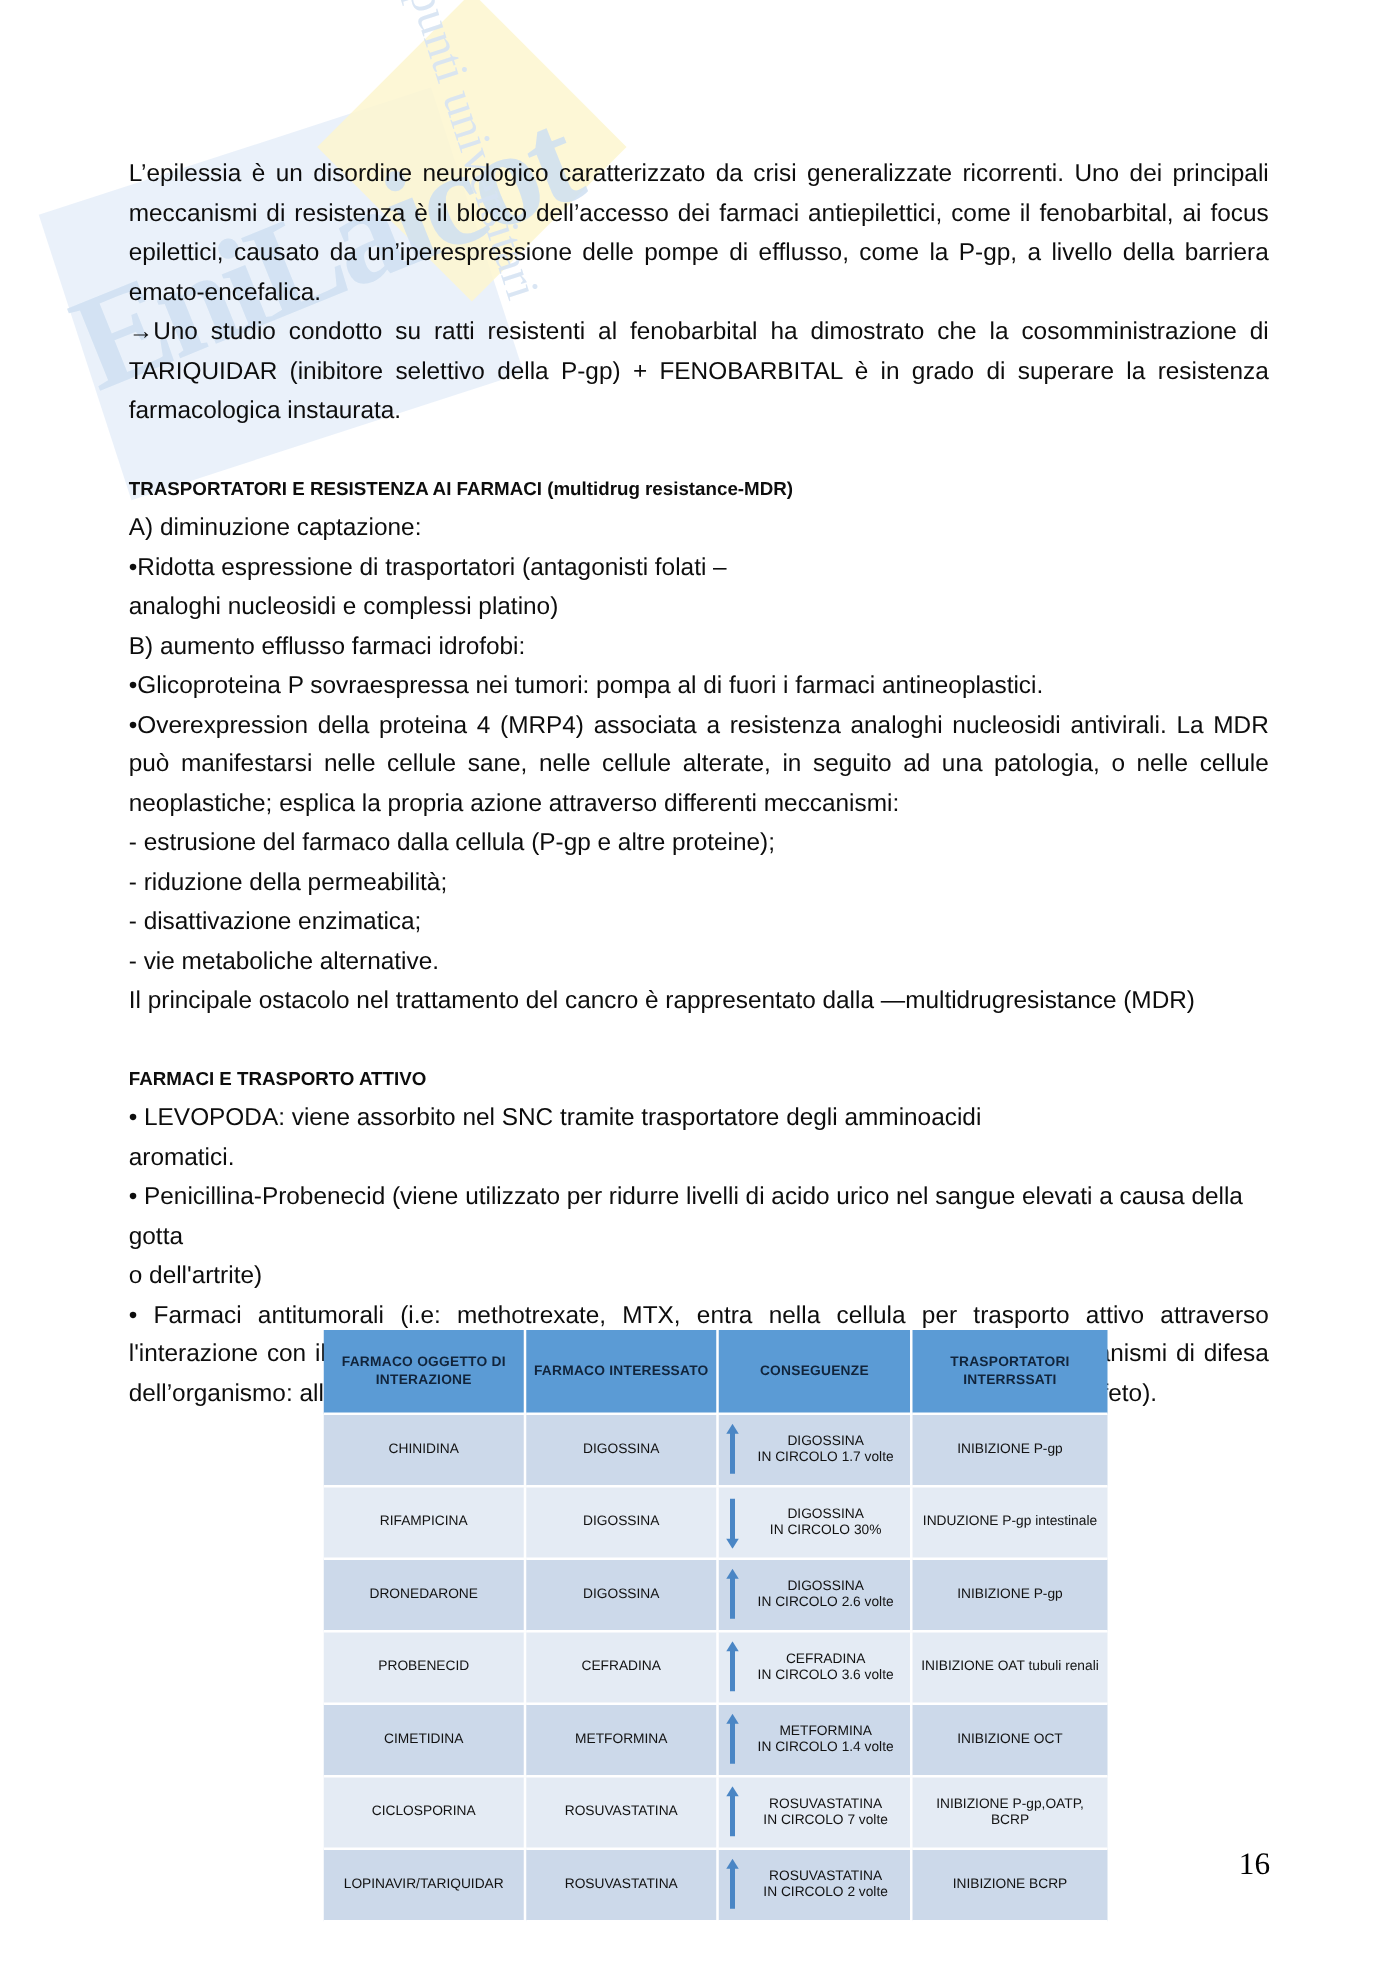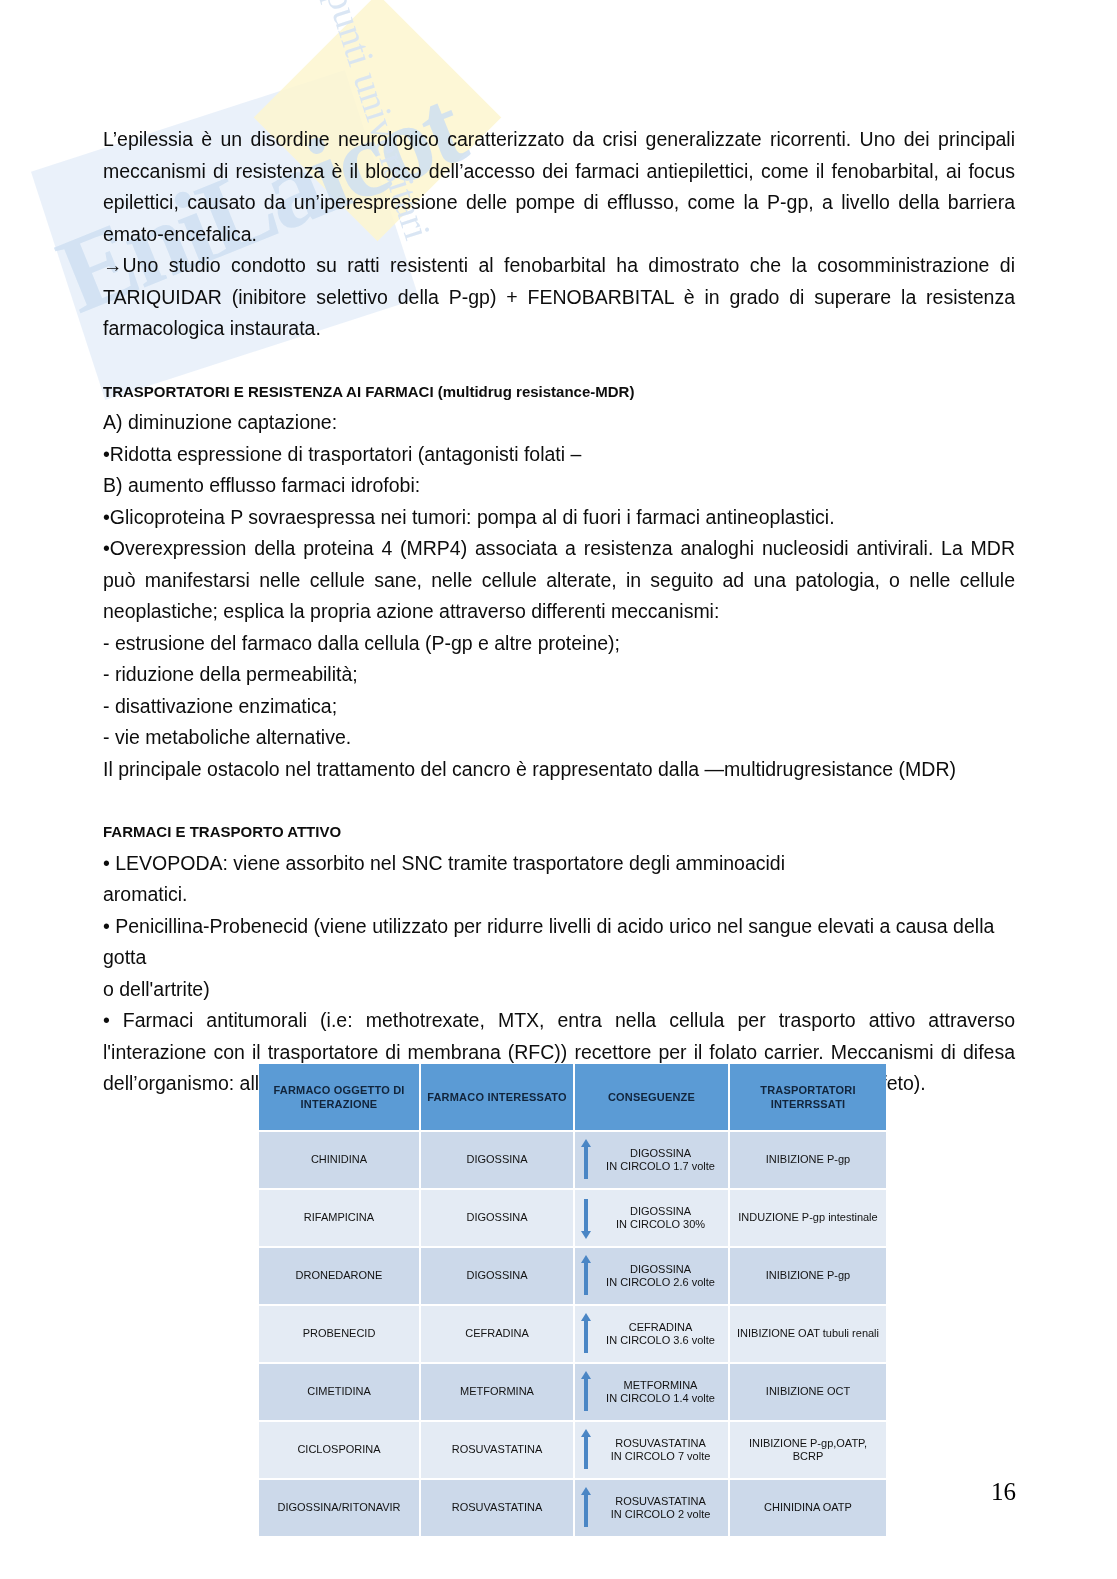--- a/index.html
+++ b/index.html
@@ -190,20 +190,21 @@
   <div class="content">
 
     <p class="justify">L’epilessia è un disordine neurologico caratterizzato da crisi generalizzate ricorrenti. Uno dei principali meccanismi di resistenza è il blocco dell’accesso dei farmaci antiepilettici, come il fenobarbital, ai focus epilettici, causato da un’iperespressione delle pompe di efflusso, come la P-gp, a livello della barriera emato-encefalica.</p>
     <p class="justify">→Uno studio condotto su ratti resistenti al fenobarbital ha dimostrato che la cosomministrazione di TARIQUIDAR (inibitore selettivo della P-gp) + FENOBARBITAL è in grado di superare la resistenza farmacologica instaurata.</p>
 
     <div class="gap"></div>
 
     <p class="hdr">TRASPORTATORI E RESISTENZA AI FARMACI (multidrug resistance-MDR)</p>
     <p class="line">A) diminuzione captazione:</p>
     <p class="line">•Ridotta espressione di trasportatori (antagonisti folati –</p>
+    <p class="line">analoghi nucleosidi e complessi platino)</p>
     <p class="line">B) aumento efflusso farmaci idrofobi:</p>
     <p class="line">•Glicoproteina P sovraespressa nei tumori: pompa al di fuori i farmaci antineoplastici.</p>
     <p class="justify">•Overexpression della proteina 4 (MRP4) associata a resistenza analoghi nucleosidi antivirali. La MDR può manifestarsi nelle cellule sane, nelle cellule alterate, in seguito ad una patologia, o nelle cellule neoplastiche; esplica la propria azione attraverso differenti meccanismi:</p>
     <p class="line">- estrusione del farmaco dalla cellula (P-gp e altre proteine);</p>
     <p class="line">- riduzione della permeabilità;</p>
     <p class="line">- disattivazione enzimatica;</p>
     <p class="line">- vie metaboliche alternative.</p>
     <p class="line">Il principale ostacolo nel trattamento del cancro è rappresentato dalla —multidrugresistance (MDR)</p>
 
     <div class="gap"></div>
@@ -342,37 +343,37 @@
                 </span>
                 <span class="conseq-text">
                   <div>ROSUVASTATINA</div>
                   <div>IN CIRCOLO 7 volte</div>
                 </span>
               </div>
             </td>
             <td>INIBIZIONE P-gp,OATP, BCRP</td>
           </tr>
           <tr class="band-a">
-            <td>DIGOSSINA/RITONAVIR</td>
+            <td>LOPINAVIR/TARIQUIDAR</td>
             <td>ROSUVASTATINA</td>
             <td>
               <div class="conseq">
                 <span class="arrow">
                   <svg width="12" height="42" viewBox="0 0 12 42">
                     <rect x="4" y="6" width="4" height="34" fill="#4a86c5"></rect>
                     <polygon points="6,0 11,8 1,8" fill="#4a86c5"></polygon>
                   </svg>
                 </span>
                 <span class="conseq-text">
                   <div>ROSUVASTATINA</div>
                   <div>IN CIRCOLO 2 volte</div>
                 </span>
               </div>
             </td>
-            <td>CHINIDINA OATP</td>
+            <td>INIBIZIONE BCRP</td>
           </tr>
         </tbody>
     </table>
   </div>
 
   <div class="pagenum">16</div>
 
 </div>
 
 </body></html>

